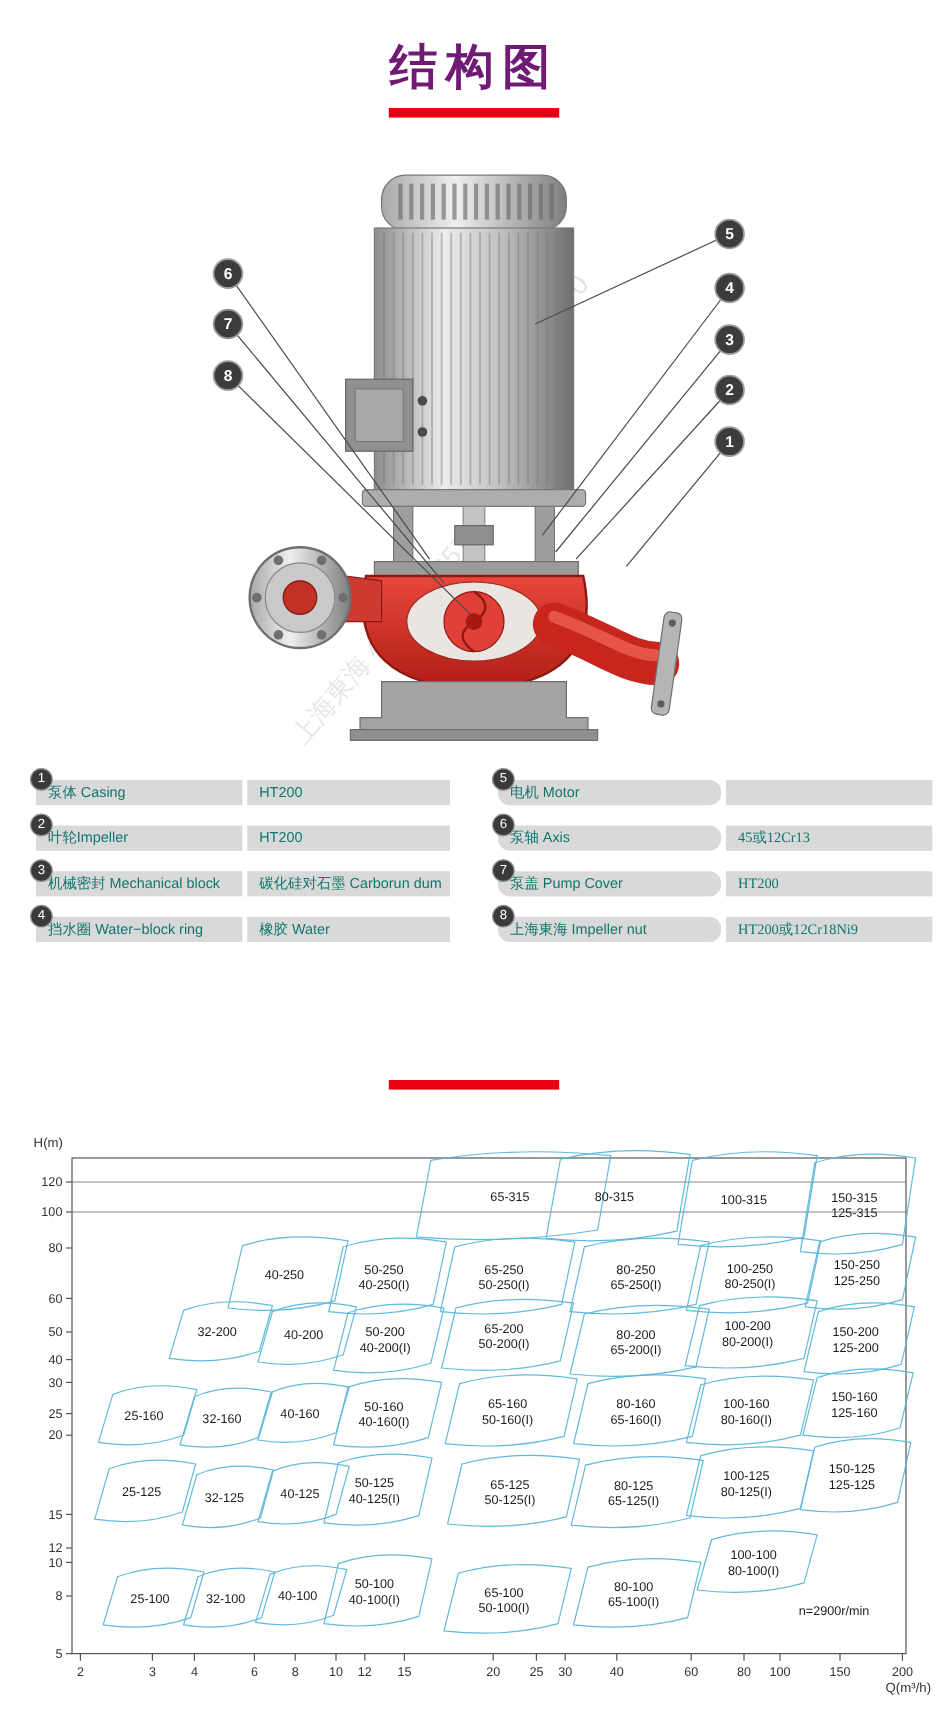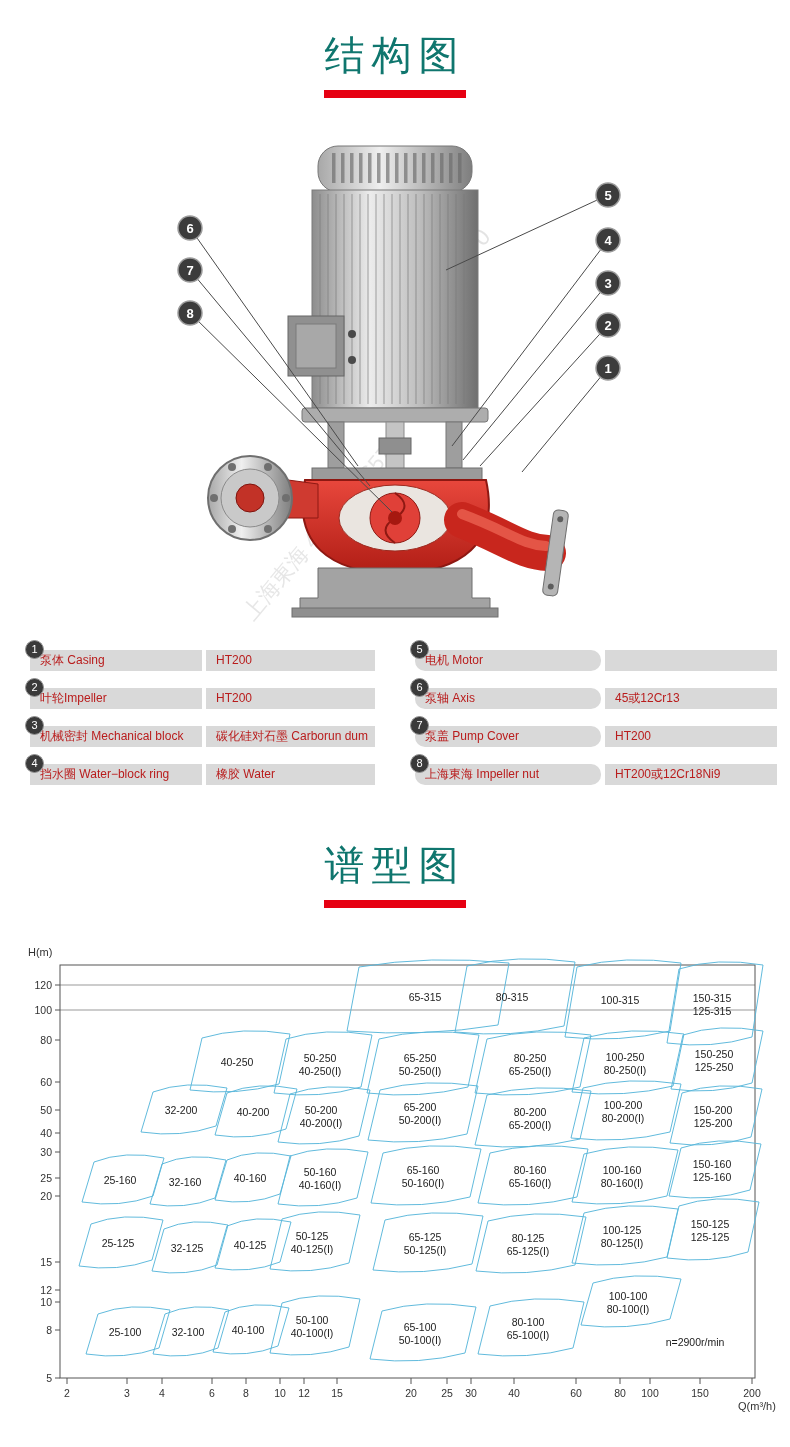--- a/index.html
+++ b/index.html
@@ -1,35 +1,35 @@
 <!DOCTYPE html>
 <html><head>
 <meta charset="utf-8">
 <style>
   html,body{margin:0;padding:0;background:#fff;}
   .page{position:relative;width:790px;height:1447px;margin:0 auto;background:#ffffff;
         font-family:"Liberation Sans","DejaVu Sans",sans-serif;overflow:hidden;}
   .section-title{position:absolute;left:0;width:100%;text-align:center;
-        font-size:40px;font-weight:normal;color:#0f766e;letter-spacing:7px;}
+        font-size:40px;font-weight:bold;color:#701a75;letter-spacing:7px;}
   .red-bar{position:absolute;left:50%;transform:translateX(-50%);
         width:142px;height:8px;background:#e60012;}
   .pump-svg{position:absolute;top:120px;left:0;}
   .parts-col{position:absolute;top:650px;}
   #parts-left{left:30px;width:345px;}
   #parts-right{left:415px;width:362px;}
   .part-row{position:relative;display:flex;gap:4px;height:21px;margin-bottom:17px;}
   .part-badge{position:absolute;left:-5px;top:-10px;width:17px;height:17px;border-radius:50%;
         background:#3a3a3a;border:1.5px solid #939393;color:#fff;font-size:11px;
         text-align:center;line-height:17px;z-index:2;box-sizing:content-box;}
-  .part-name,.part-mat{background:#d9d9d9;color:#b91c1c;font-size:12px;line-height:21px;
+  .part-name,.part-mat{background:#d9d9d9;color:#0f766e;font-size:12px;line-height:21px;
         padding-left:10px;box-sizing:border-box;white-space:nowrap;overflow:hidden;}
   #parts-left .part-name{flex:0 0 172px;}
   #parts-left .part-mat{flex:1;}
   #parts-right .part-name{flex:0 0 186px;border-radius:10px;}
-  #parts-right .part-mat{flex:1;}
+  #parts-right .part-mat{flex:1;font-family:Liberation Serif, serif;}
   .chart-svg{position:absolute;top:940px;left:0;}
   text{user-select:none;}
 </style>
 </head>
 <body>
 
 <div class="page">
 
   <div class="section-title" style="top:28px;">结构图</div>
   <div class="red-bar" style="top:90px;"></div>
@@ -207,21 +207,20 @@
         <div class="part-name">泵盖 Pump Cover</div>
         <div class="part-mat">HT200</div>
       </div>
       <div class="part-row">
         <span class="part-badge">8</span>
         <div class="part-name">上海東海 Impeller nut</div>
         <div class="part-mat">HT200或12Cr18Ni9</div>
       </div>
     </div>
 
-  <div class="section-title" style="top:838px;">谱型图</div>
   <div class="red-bar" style="top:900px;"></div>
 
   <svg id="spectrum-svg" class="chart-svg" width="790" height="485" viewBox="0 0 790 485">
       <rect x="60" y="25" width="695" height="413" fill="none" stroke="#555555" stroke-width="1"></rect>
       <line x1="60" y1="45" x2="755" y2="45" stroke="#555555" stroke-width="0.6"></line>
       <line x1="60" y1="70" x2="755" y2="70" stroke="#555555" stroke-width="0.6"></line>
       <line x1="55" y1="45" x2="60" y2="45" stroke="#555555" stroke-width="1"></line>
       <text x="52" y="48.5" text-anchor="end" font-size="10.5" fill="#333">120</text>
       <line x1="55" y1="70" x2="60" y2="70" stroke="#555555" stroke-width="1"></line>
       <text x="52" y="73.5" text-anchor="end" font-size="10.5" fill="#333">100</text>

